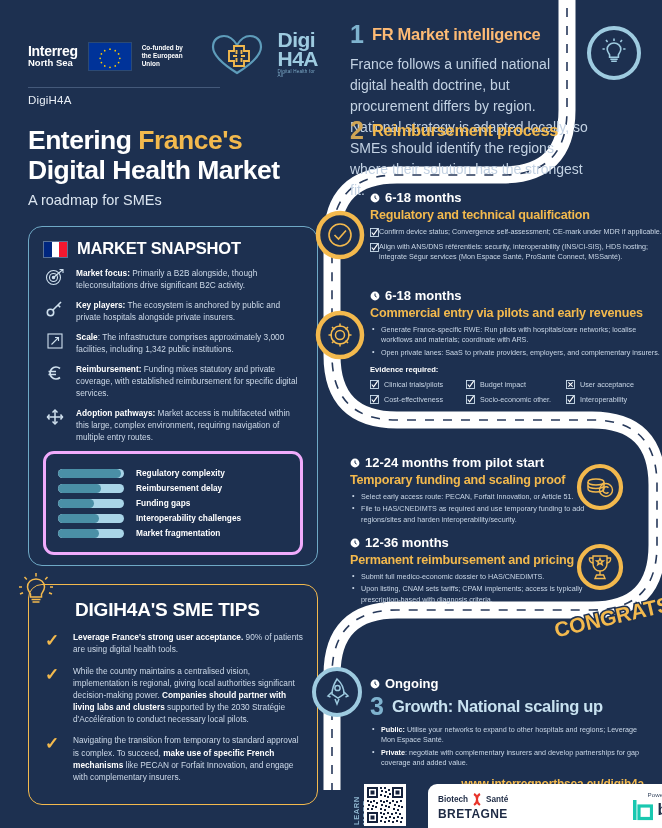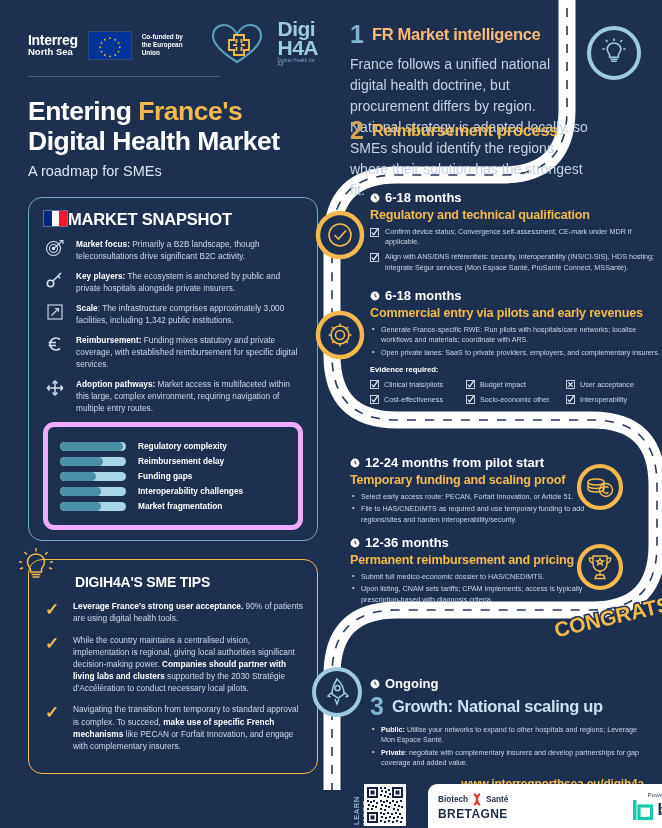--- a/index.html
+++ b/index.html
@@ -9,21 +9,21 @@
     font-family: "Liberation Sans", sans-serif;
     overflow: hidden;
     position: relative;
     color: #fff;
   }
   .page { position: relative; width: 662px; height: 828px; }
 
   
   .left-col {
     position: absolute; left: 0; top: 0; width: 332px; height: 828px;
-    padding: 21px 14px 0 28px;
+    padding: 32px 14px 0 28px;
   }
   .brandbar { display: flex; align-items: center; gap: 10px; }
   .interreg-logo { line-height: 1.05; }
   .interreg-logo .l1 { font-size: 14px; font-weight: bold; letter-spacing: -0.3px; }
   .interreg-logo .l2 { font-size: 9.5px; font-weight: bold; }
   .eu-flag {
     width: 44px; height: 29px; background: #003399; position: relative;
     border: 1px solid #2c4a74; flex: none;
   }
   .eu-stars { position:absolute; inset:0; }
@@ -44,68 +44,68 @@
   }
   .headline h1 .accent { color: #f3b94d; }
   .headline .sub { font-size: 14.5px; color: #dbe5f0; margin-top: 6px; font-weight: normal; }
 
   .snapshot-card {
     margin-top: 18px;
     border: 1.3px solid #6fa9c6; border-radius: 14px;
     padding: 12px 14px 10px 14px;
     position: relative;
   }
-  .snap-head { display: flex; align-items: flex-start; margin-bottom: 9px; }
+  .snap-head { display: flex; align-items: flex-end; gap: 9px; margin-bottom: 9px; }
   .fr-flag { width: 25px; height: 17px; display: flex; border: 1px solid #5a7296; flex: none; }
   .fr-flag i { flex: 1; display: block; }
   .snap-head h2 { font-size: 16.5px; font-weight: bold; letter-spacing: -0.2px; }
 
   .snap-item { display: flex; gap: 9px; margin-bottom: 8px; align-items: flex-start; }
   .snap-ico { width: 24px; flex: none; display:flex; align-items:flex-start; justify-content:center; padding-top:1px; }
   .snap-txt { font-size: 8.3px; line-height: 1.45; color: #cdd9e8; }
   .snap-txt b { color: #ffffff; font-weight: bold; }
 
   .bars-card {
-    border: 5px solid #f0abfc; border-radius: 11px;
+    border: 3px solid #f0abfc; border-radius: 11px;
     padding: 9px 12px; margin-top: 4px;
   }
   .bar-row { display: flex; align-items: center; gap: 12px; margin: 5px 0; }
   .bar-track {
     width: 66px; height: 9px; background: #a9d5e8; border-radius: 5px; flex: none; overflow: hidden;
   }
   .bar-fill { height: 100%; background: #4a8fa6; border-radius: 5px; }
   .bar-label { font-size: 8.3px; font-weight: bold; color: #ffffff; }
 
   .tips-card {
     margin-top: 18px; border: 1.3px solid #f3b94d; border-radius: 14px;
     padding: 14px 14px 12px 16px; position: relative;
   }
   .bulb-badge { position: absolute; left: -14px; top: -16px; width: 42px; height: 42px; }
-  .tips-card h2 { font-size: 14px; font-weight: bold; margin-left: 30px; margin-bottom: 10px; letter-spacing: -0.2px;}
+  .tips-card h2 { font-size: 19px; font-weight: bold; margin-left: 30px; margin-bottom: 10px; letter-spacing: -0.2px;}
   .tip-row { display: flex; gap: 10px; margin-bottom: 9px; align-items: flex-start; }
   .tip-check { width: 18px; flex: none; color: #f3b94d; font-size: 17px; line-height: 1; font-weight: bold; padding-top:1px;}
   .tip-txt { font-size: 8.3px; line-height: 1.47; color: #cdd9e8; }
   .tip-txt b { color: #fff; font-weight: bold; }
 
   
   .right-col { position: absolute; left: 332px; top: 0; width: 330px; height: 828px; }
   .road-svg { position: absolute; left: -40px; top: 0; width: 370px; height: 790px; pointer-events:none; }
 
   .sec { position: absolute; }
   .sec-num { font-size: 25px; font-weight: bold; line-height: 1; }
   .sec-title-row { display: flex; align-items: center; gap: 8px; }
   .sec-h { font-size: 16.5px; font-weight: bold; letter-spacing: -0.3px; }
   .sec-body { font-size: 14px; line-height: 1.5; color: #c3d2e3; margin-top: 7px; }
 
   .step-meta { display: flex; align-items: center; gap: 5px; margin-bottom: 3px; }
   .clock-ic { width: 10px; height: 10px; flex:none; }
   .step-time { font-size: 13px; font-weight: bold; color: #ffffff; }
   .step-h { font-size: 12.6px; font-weight: bold; color: #f3b94d; letter-spacing: -0.2px; margin-bottom: 5px;}
 
-  .chk-row { display: flex; gap: 6px; margin-bottom: 5px; align-items: flex-start; }
+  .chk-row { display: flex; margin-bottom: 5px; align-items: flex-start; }
   .chkbox { width: 9px; height: 9px; flex: none; margin-top: 1px; }
   .chk-txt { font-size: 7.2px; line-height: 1.42; color: #c9d6e6; }
 
   .bul { font-size: 7.2px; line-height: 1.45; color: #c9d6e6; padding-left: 11px; position: relative; margin-bottom: 2px;}
   .bul:before { content:"•"; position:absolute; left:2px; top:-1px; color:#c9d6e6; }
   .bul b { color:#fff; }
 
   .ev-label { font-size: 7.6px; font-weight: bold; color: #fff; margin: 7px 0 5px 0; }
   .ev-grid { display: grid; grid-template-columns: 96px 100px auto; row-gap: 5px; }
   .ev-item { display: flex; gap: 5px; align-items: center; }
@@ -176,20 +176,21 @@
         </div>
         <div class="digi-txt">
           <div class="d1">Digi</div>
           <div class="d2">H4A</div>
           <div class="d3">Digital Health for All</div>
         </div>
       </div>
     </div>
 
     <div class="hr-line"></div>
+    <div class="proj-name">DigiH4A</div>
 
     <div class="headline">
       <h1>
         <span>Entering </span><span class="accent">France's</span><br>
         <span>Digital Health Market</span>
       </h1>
       <div class="sub">A roadmap for SMEs</div>
     </div>
 
     <div class="snapshot-card">
@@ -205,21 +206,21 @@
       <div class="snap-item">
         <div class="snap-ico">
           <svg width="20" height="18" viewBox="0 0 20 18" fill="none" stroke="#cfe0ee" stroke-width="1.1">
             <circle cx="8.5" cy="9.5" r="7"></circle>
               <circle cx="8.5" cy="9.5" r="4"></circle>
               <circle cx="8.5" cy="9.5" r="1.2" fill="#cfe0ee"></circle>
             <path d="M8.5 9.5 L18 1.5 M14.5 1.5 L18 1.5 L18 5"></path>
           </svg>
         </div>
         <div class="snap-txt">
-          <b>Market focus:</b><span> Primarily a B2B landscape, though teleconsultations drive significant B2C activity.</span>
+          <b>Market focus:</b><span> Primarily a B2B alongside, though teleconsultations drive significant B2C activity.</span>
         </div>
       </div>
 
       <div class="snap-item">
         <div class="snap-ico">
           <svg width="20" height="18" viewBox="0 0 20 18" fill="none" stroke="#cfe0ee" stroke-width="1.6">
             <circle cx="5.5" cy="12.5" r="3.2"></circle>
               <path d="M7.7 10.2 L16 2"></path>
               <path d="M13 5 L15.2 7.2"></path>
           </svg>

